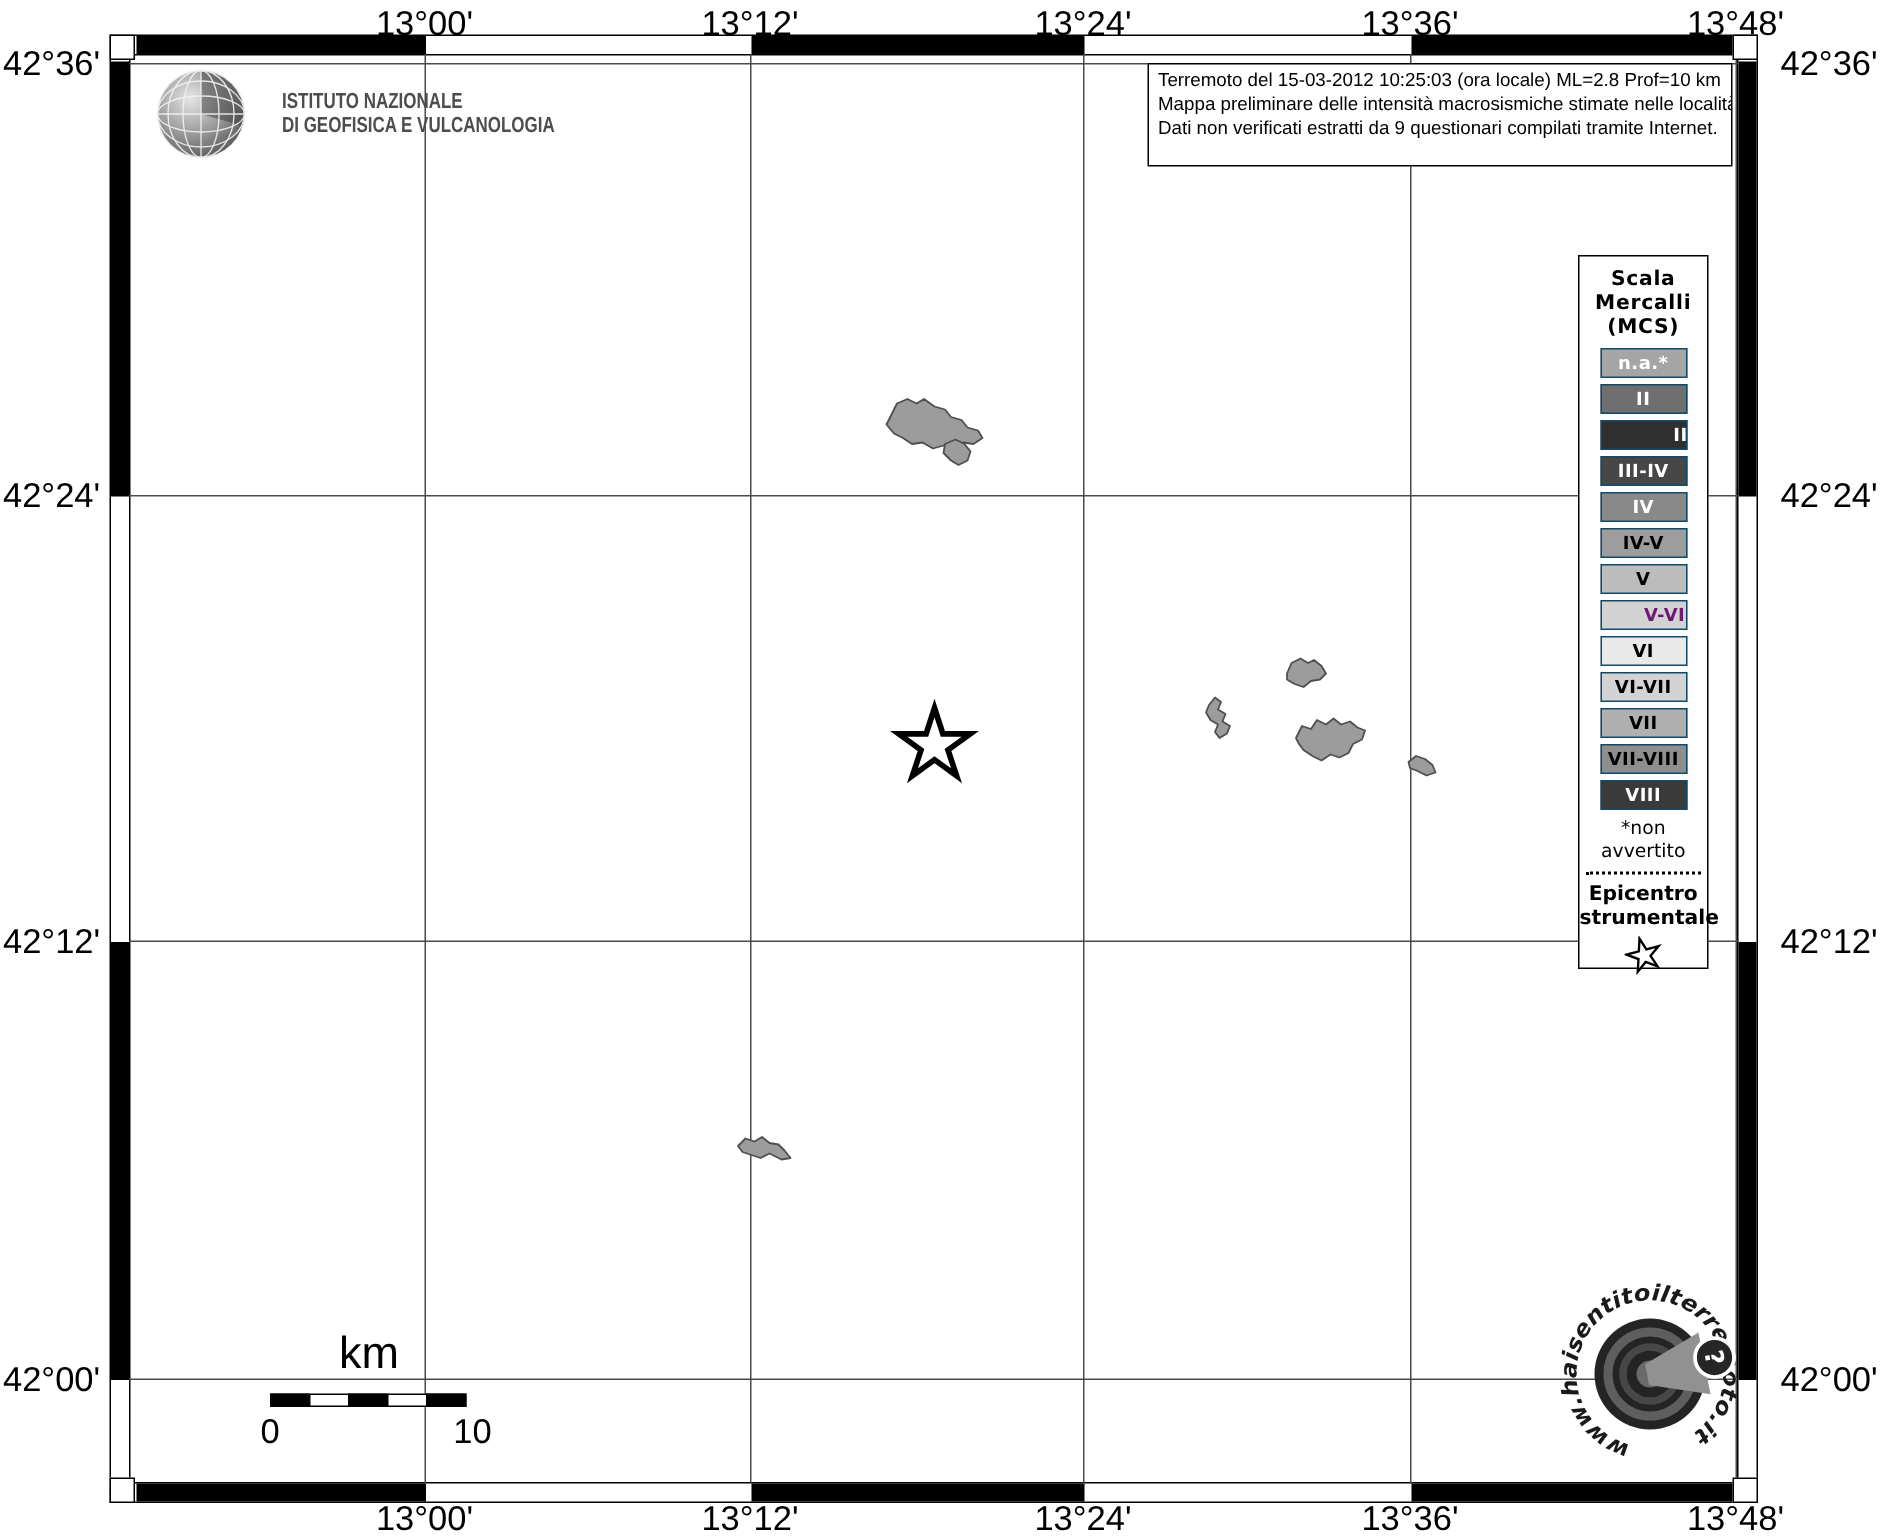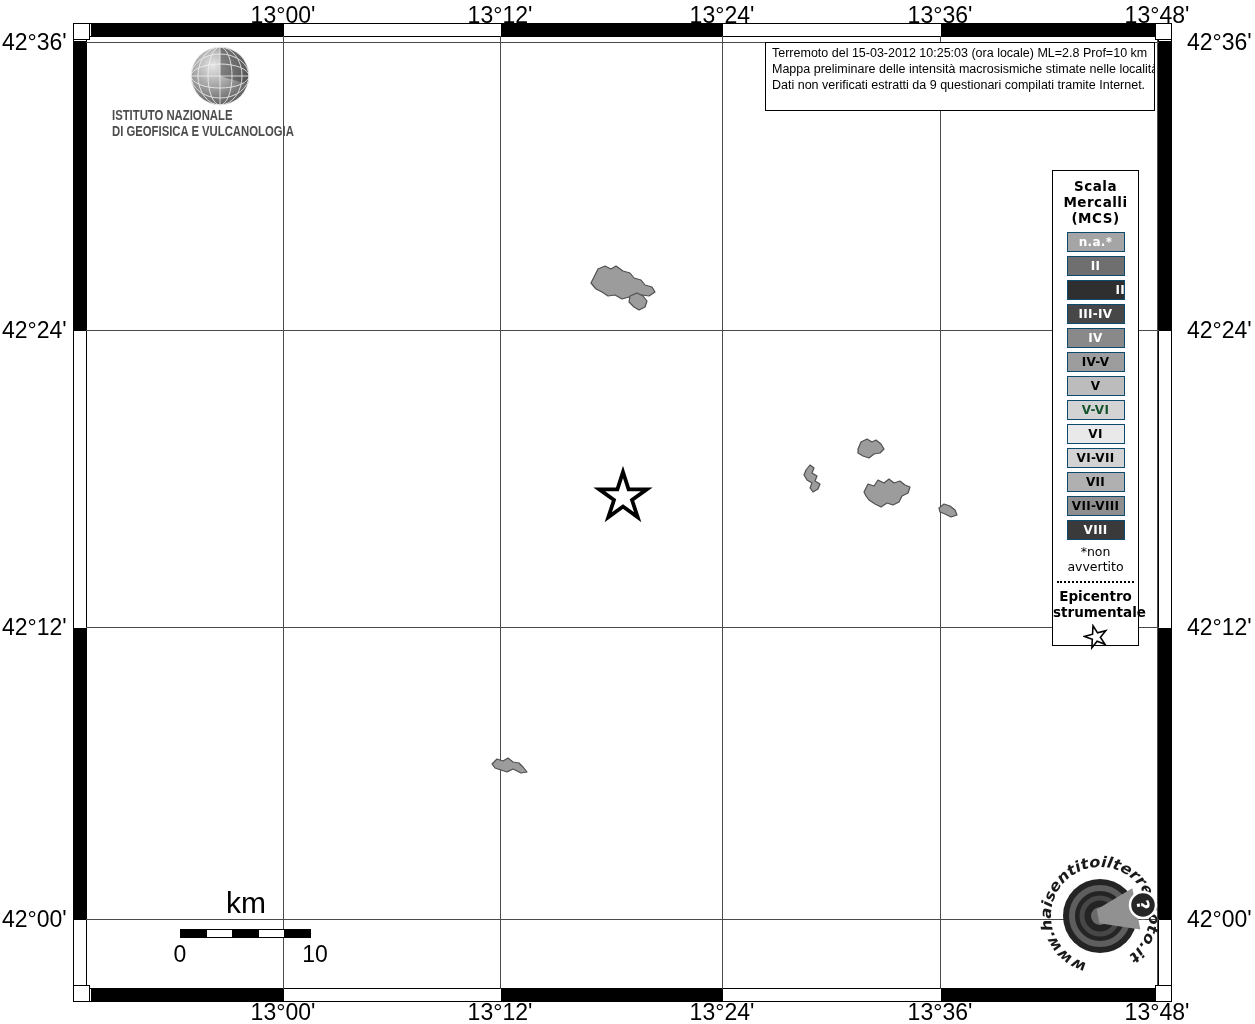--- a/index.html
+++ b/index.html
@@ -20,21 +20,21 @@
 
   
   #map-overlay { position:absolute; left:0; top:0; z-index:2; pointer-events:none; }
 
   
   .infobox { position:absolute; left:765px; top:42px; width:390px; height:69px;
     background:#fff; border:1px solid #000; z-index:5; padding:2px 6px;
     font-size:12.5px; line-height:16px; white-space:nowrap; overflow:hidden; }
 
   
-  .ingv { position:absolute; left:98px; top:45px; z-index:5; display:flex; align-items:center;flex-direction:column; }
+  .ingv { position:absolute; left:98px; top:45px; z-index:5; display:flex; align-items:center; }
   .ingv-text { margin-left:14px; font-weight:bold; font-size:14.5px; line-height:16px;
     color:#4d4d4d; letter-spacing:0; transform:scaleX(0.78); transform-origin:left center;
     white-space:nowrap; }
 
   
   .legend { position:absolute; left:1052px; top:170px; width:87px; height:476px;
     background:#fff; border:1px solid #000; z-index:5; text-align:center;
     font-family:"DejaVu Sans", sans-serif; }
   .leg-title { font-weight:bold; font-size:13.5px; line-height:16px; margin-top:7px; letter-spacing:0.5px; }
   .patches { margin-top:6px; }
@@ -173,21 +173,21 @@
     <div>(MCS)</div>
   </div>
   <div class="patches">
     <div class="patch" style="background: rgb(165, 165, 165); color: rgb(255, 255, 255);">n.a.*</div>
     <div class="patch" style="background: rgb(111, 111, 111); color: rgb(255, 255, 255);">II</div>
     <div class="patch" style="background: rgb(47, 47, 47); color: rgb(255, 255, 255); padding-left: 48px;">III</div>
     <div class="patch" style="background: rgb(71, 71, 71); color: rgb(255, 255, 255);">III-IV</div>
     <div class="patch" style="background: rgb(137, 137, 137); color: rgb(255, 255, 255);">IV</div>
     <div class="patch" style="background: rgb(157, 157, 157); color: rgb(0, 0, 0);">IV-V</div>
     <div class="patch" style="background: rgb(188, 188, 188); color: rgb(0, 0, 0);">V</div>
-    <div class="patch" style="background: rgb(211, 211, 211); color: #14532d;">V-VI</div>
+    <div class="patch" style="background: rgb(211, 211, 211); color: #701a75; text-align: right;">V-VI</div>
     <div class="patch" style="background: rgb(233, 233, 233); color: rgb(0, 0, 0);">VI</div>
     <div class="patch" style="background: rgb(211, 211, 211); color: rgb(0, 0, 0);">VI-VII</div>
     <div class="patch" style="background: rgb(176, 176, 176); color: rgb(0, 0, 0);">VII</div>
     <div class="patch" style="background: rgb(142, 142, 142); color: rgb(0, 0, 0);">VII-VIII</div>
     <div class="patch" style="background: rgb(58, 58, 58); color: rgb(255, 255, 255);">VIII</div>
   </div>
   <div class="leg-foot">*non avvertito</div>
   <div class="leg-div"></div>
   <div class="leg-epi">
     <div>Epicentro</div>

